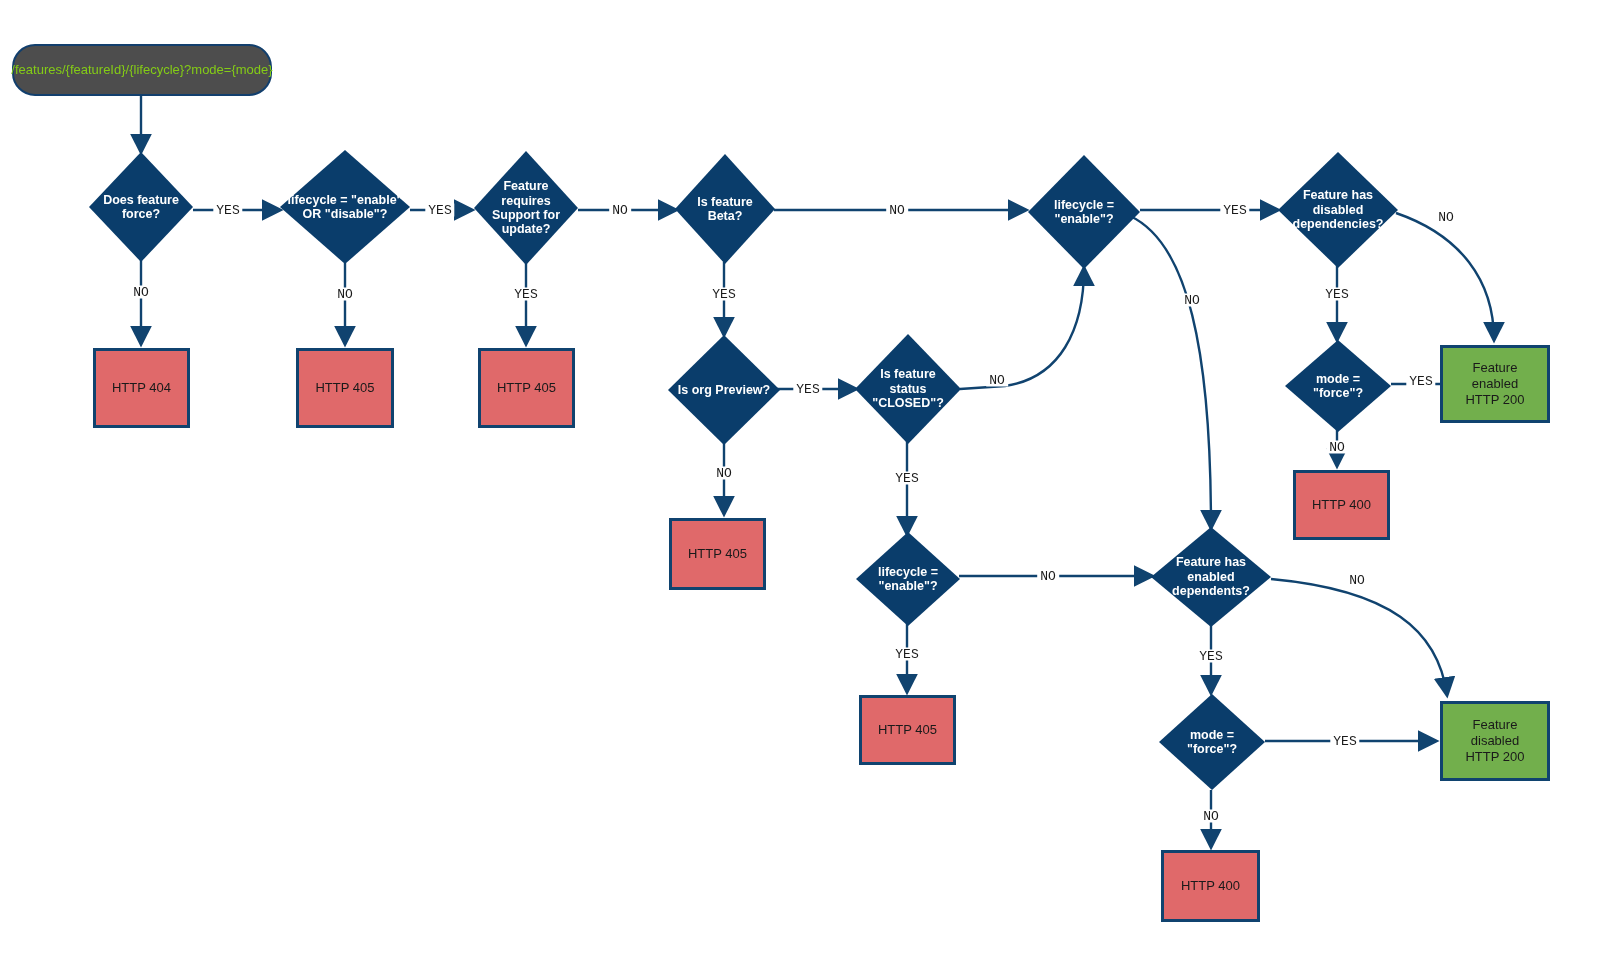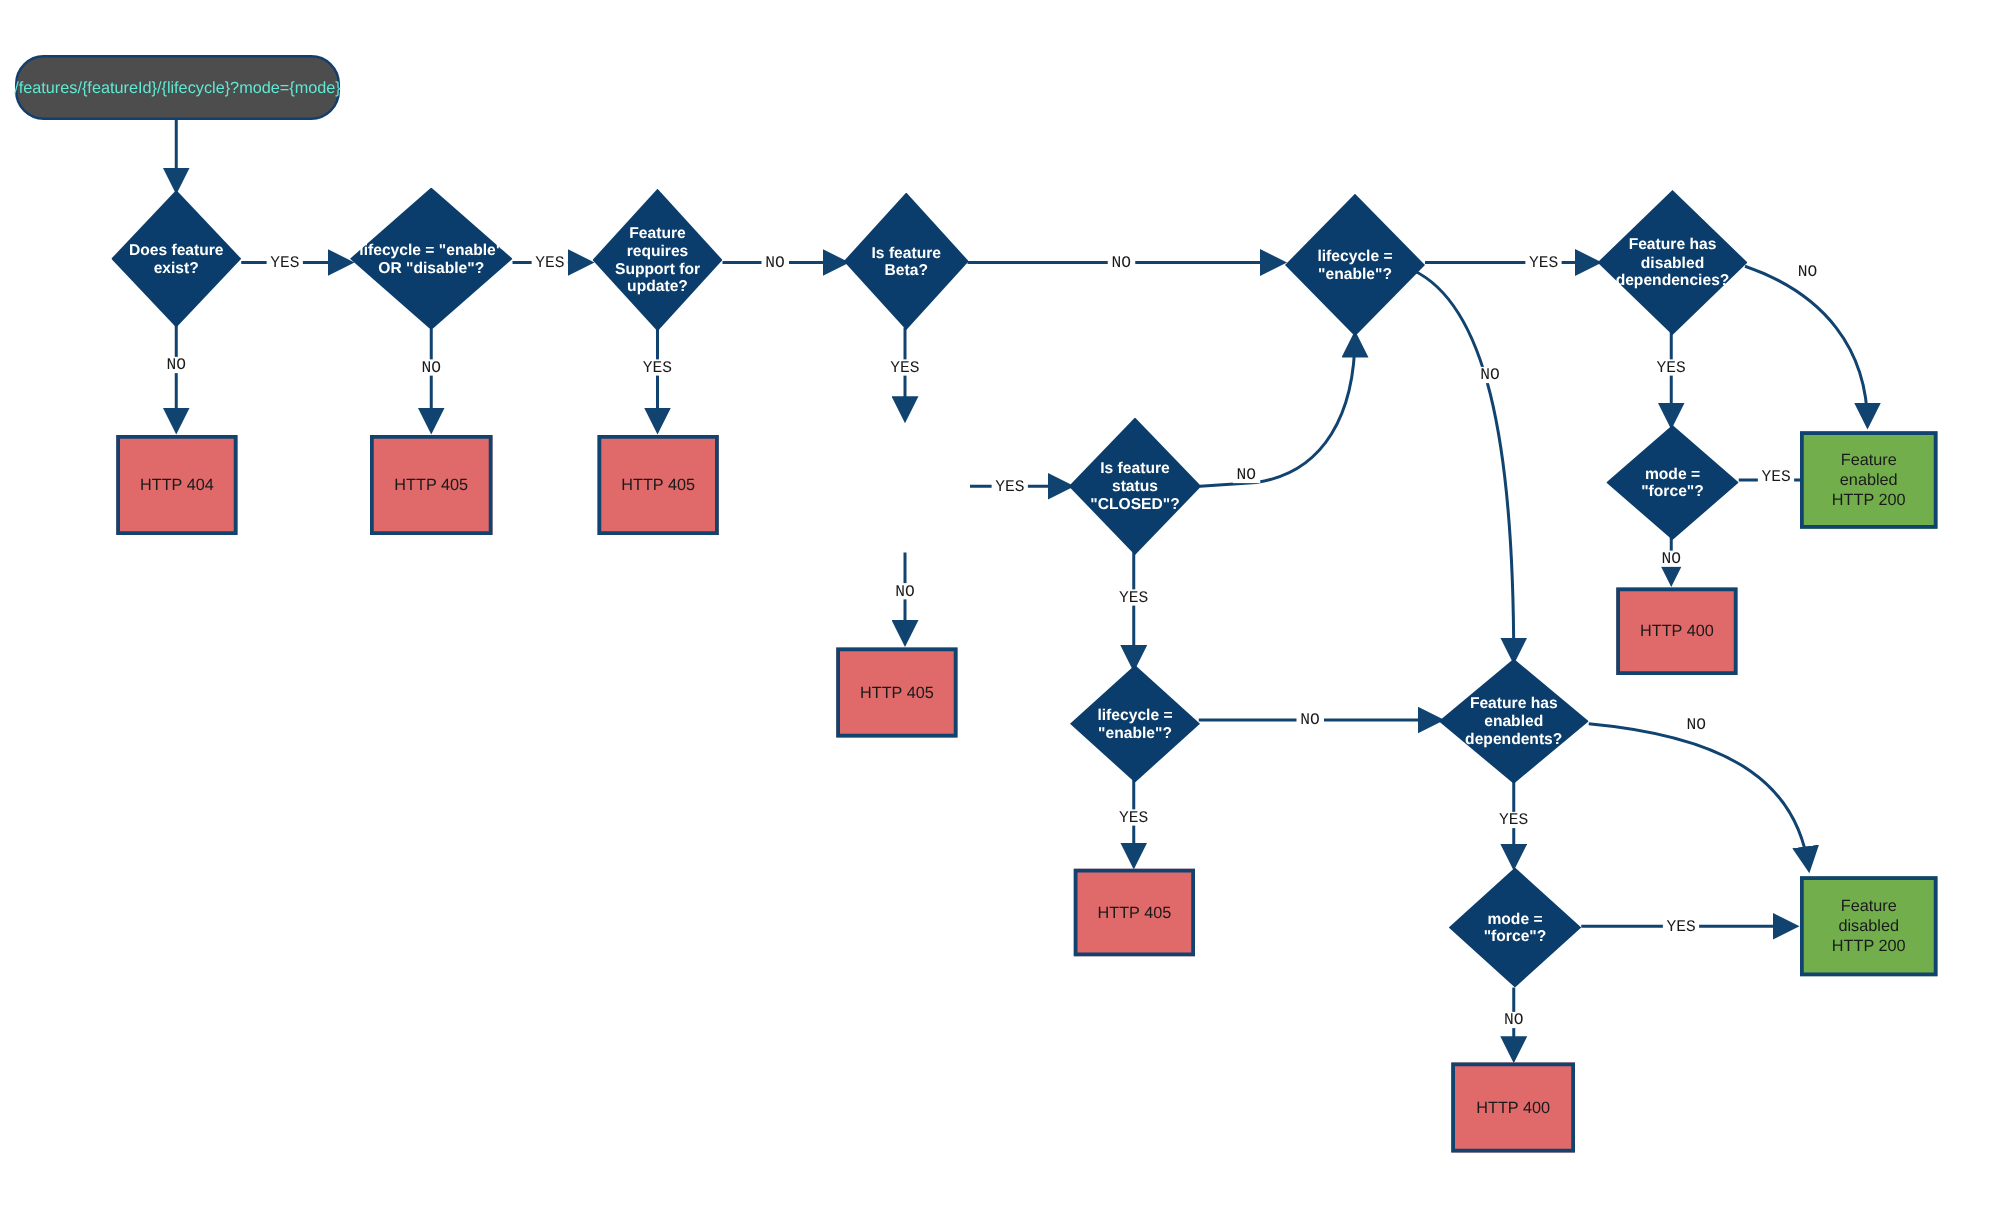--- a/index.html
+++ b/index.html
@@ -26,21 +26,21 @@
   }
   .node {
     position: absolute;
     box-sizing: border-box;
   }
   
   .terminator {
     background: #4D4D4D;
     border: 2px solid #123F6D;
     border-radius: 23px;
-    color: #5eead4;
+    color: #84cc16;
     font-size: 13px;
     display: flex;
     align-items: center;
     justify-content: center;
     text-align: center;
     padding: 0 10px;
     line-height: 1.2;
     white-space: nowrap;
   }
   
@@ -183,21 +183,21 @@
   <div class="edge-label" style="left:1211px; top:656px;">YES</div>
   <div class="edge-label" style="left:1357px; top:580px;">NO</div>
   <div class="edge-label" style="left:1345px; top:741px;">YES</div>
   <div class="edge-label" style="left:1211px; top:816px;">NO</div>
 
   <div class="node terminator" style="left:12px; top:44px; width:260px; height:52px;">/features/{featureId}/{lifecycle}?mode={mode}</div>
 
   <div class="node diamond" style="left:89px; top:152px; width:104px; height:110px;">
     <div class="dshape"></div>
     <div class="dlabel">Does feature
-exist?</div>
+force?</div>
   </div>
 
   <div class="node diamond" style="left:280px; top:150px; width:130px; height:114px;">
     <div class="dshape"></div>
     <div class="dlabel">lifecycle = "enable"
 OR "disable"?</div>
   </div>
 
   <div class="node diamond" style="left:474px; top:151px; width:104px; height:114px;">
     <div class="dshape"></div>
@@ -219,20 +219,24 @@
 "enable"?</div>
   </div>
 
   <div class="node diamond" style="left:1278px; top:152px; width:120px; height:116px;">
     <div class="dshape"></div>
     <div class="dlabel">Feature has
 disabled
 dependencies?</div>
   </div>
 
+  <div class="node diamond" style="left:668px; top:335px; width:112px; height:110px;">
+    <div class="dshape"></div>
+    <div class="dlabel">Is org Preview?</div>
+  </div>
 
   <div class="node diamond" style="left:855px; top:334px; width:106px; height:110px;">
     <div class="dshape"></div>
     <div class="dlabel">Is feature
 status
 "CLOSED"?</div>
   </div>
 
   <div class="node diamond" style="left:1285px; top:340px; width:106px; height:92px;">
     <div class="dshape"></div>

